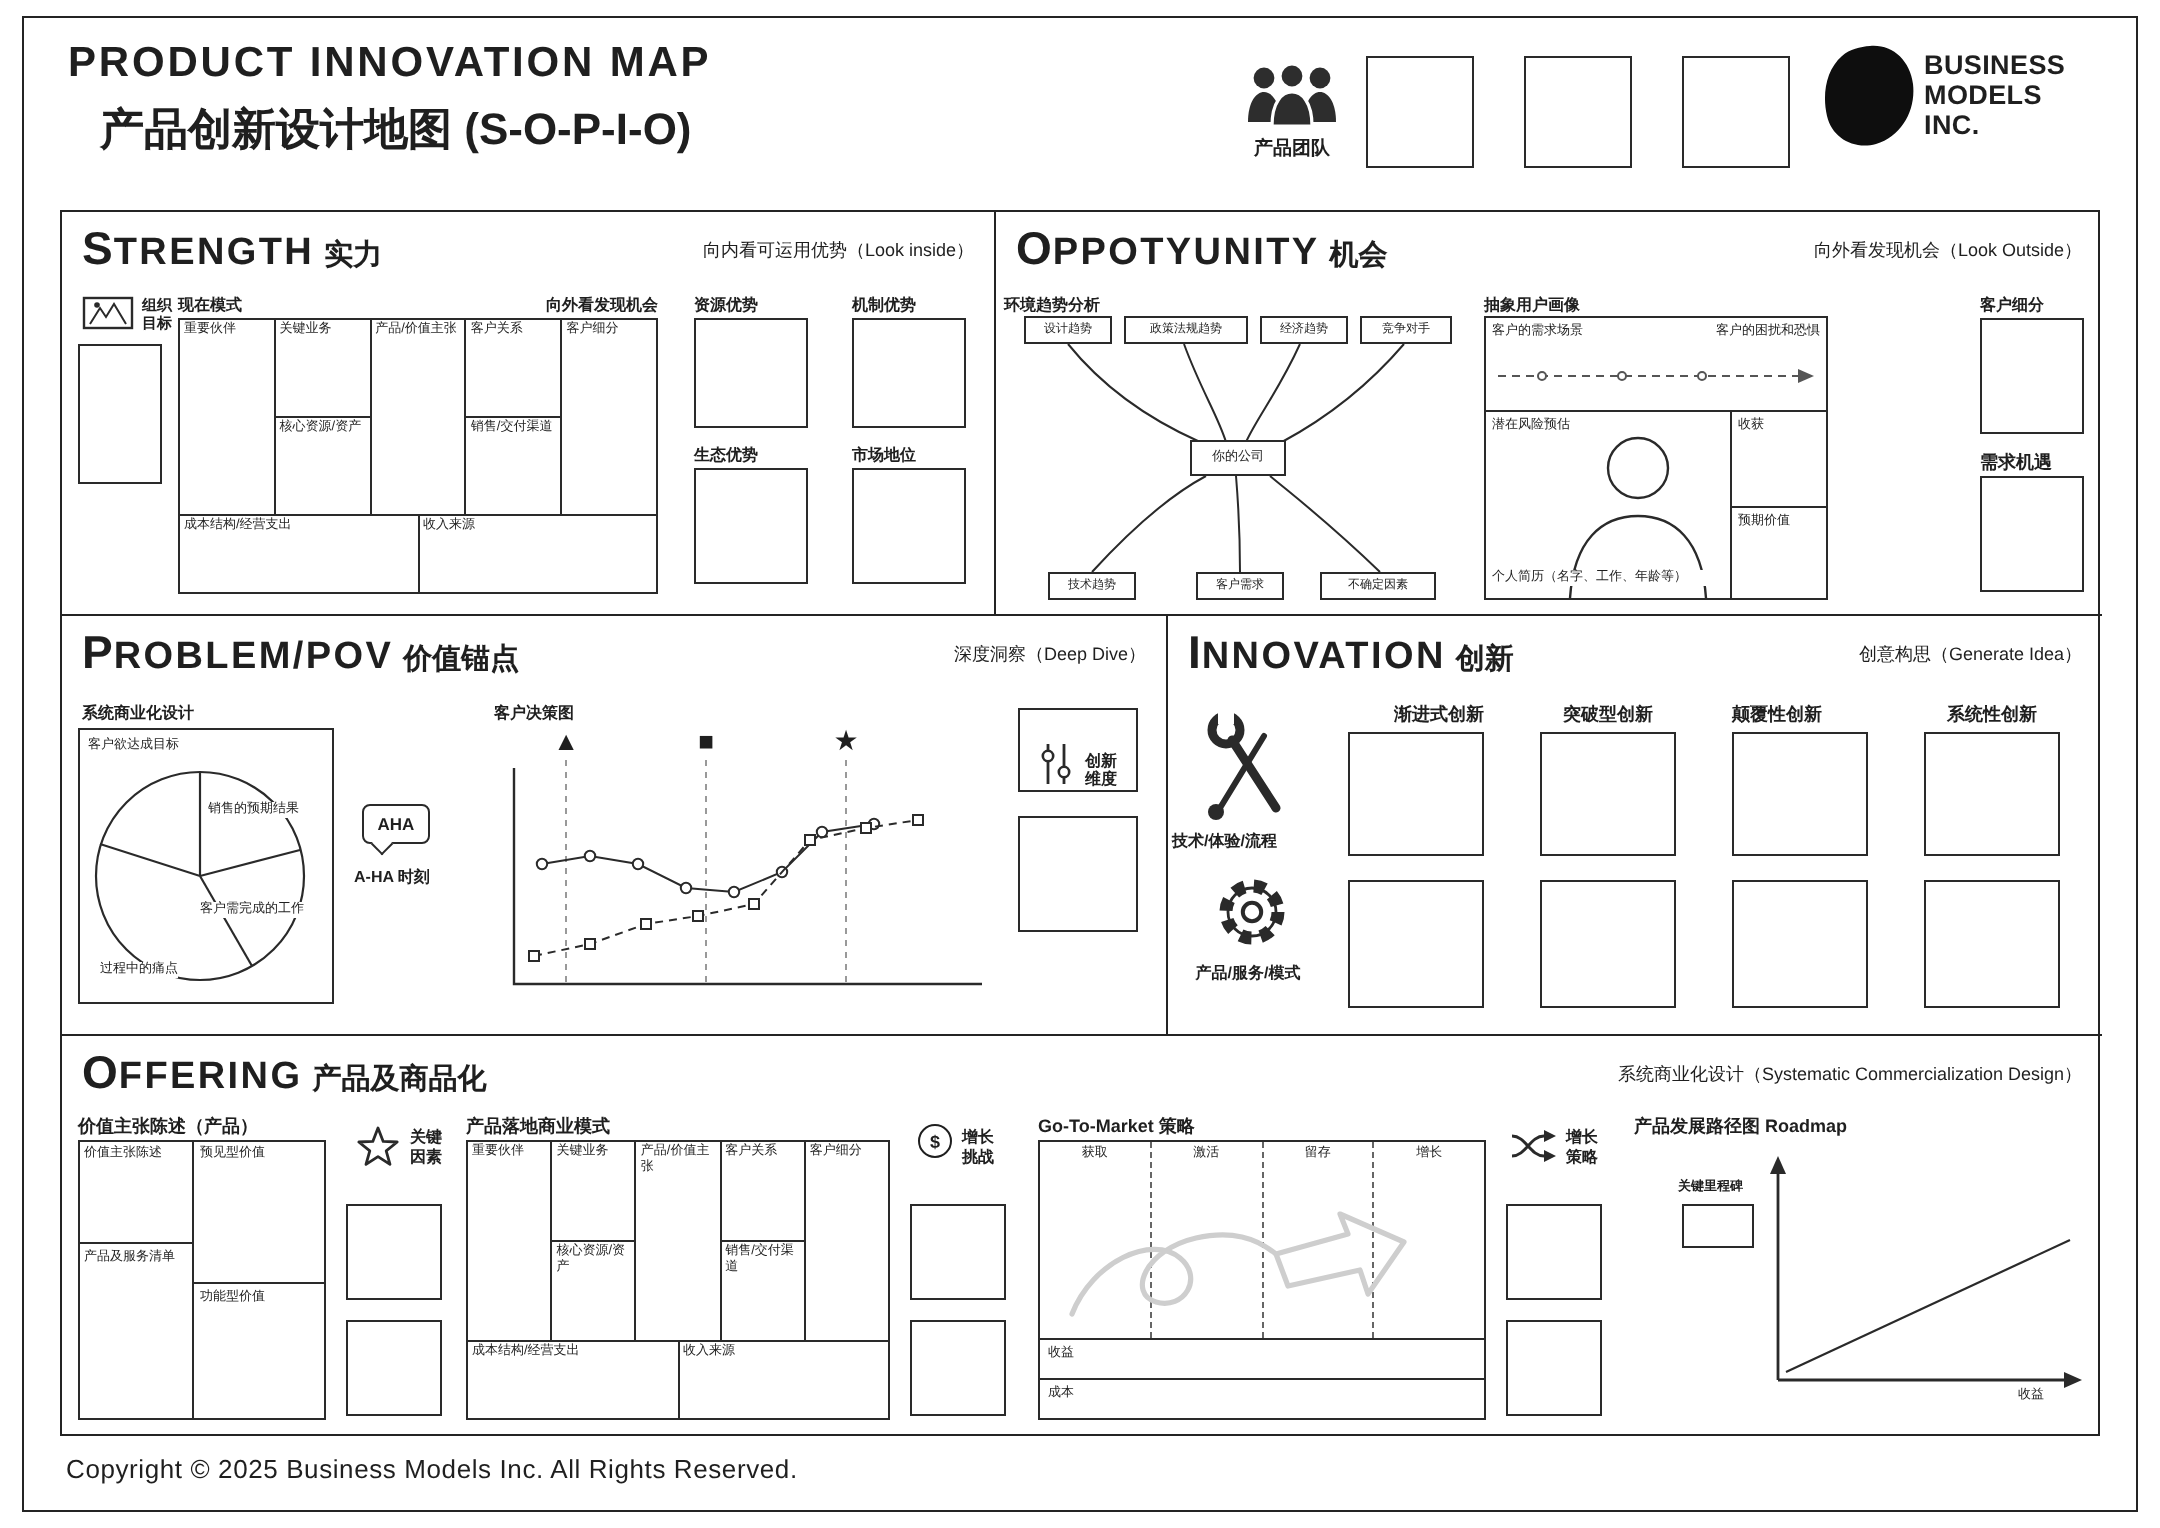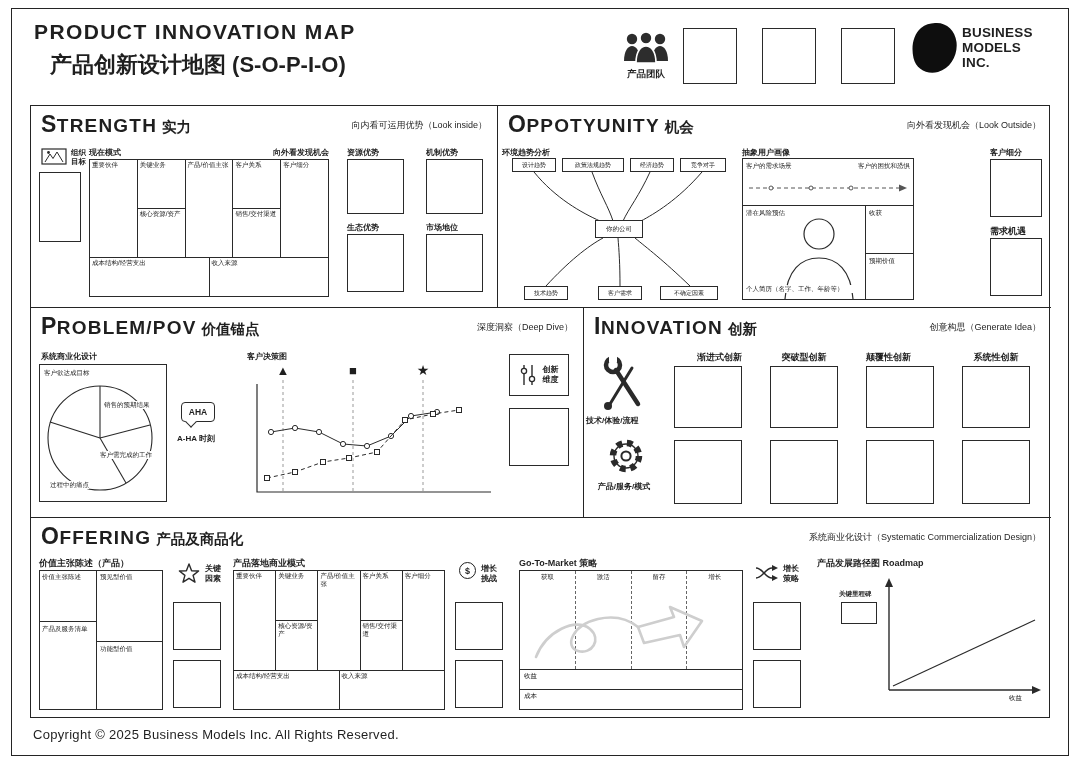--- a/index.html
+++ b/index.html
@@ -256,21 +256,21 @@
           <rect x="47.5" y="111.5" width="5" height="5"></rect>
         <rect x="75.5" y="101.5" width="5" height="5"></rect>
           <rect x="101.5" y="97.5" width="5" height="5"></rect>
         <rect x="129.5" y="91.5" width="5" height="5"></rect>
           <rect x="157.5" y="59.5" width="5" height="5"></rect>
         <rect x="185.5" y="53.5" width="5" height="5"></rect>
           <rect x="211.5" y="49.5" width="5" height="5"></rect>
       </g>
     </svg>
 
-    <div class="note" style="left:478px;top:46px;width:60px;height:42px;display:flex;align-items:center;justify-content:center;gap:5px">
+    <div class="note" style="left:478px;top:46px;width:60px;height:42px;display:flex;align-items:flex-end;justify-content:center;gap:5px">
       <svg width="20" height="26" viewBox="0 0 20 26">
         <line x1="6" y1="3" x2="6" y2="23" stroke="#2a2a2a" stroke-width="1.4"></line>
         <line x1="14" y1="3" x2="14" y2="23" stroke="#2a2a2a" stroke-width="1.4"></line>
         <circle cx="6" cy="9" r="2.6" fill="#fff" stroke="#2a2a2a" stroke-width="1.3"></circle>
         <circle cx="14" cy="17" r="2.6" fill="#fff" stroke="#2a2a2a" stroke-width="1.3"></circle>
       </svg>
       <div class="lbl w2">创新维度</div>
     </div>
     <div class="note" style="left:478px;top:100px;width:60px;height:58px"></div>
   </section>

